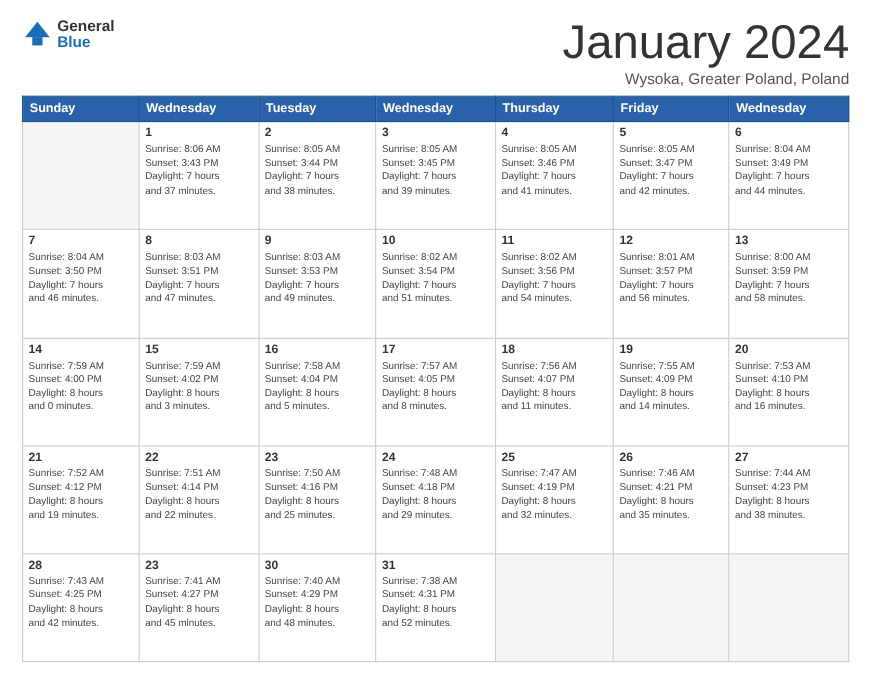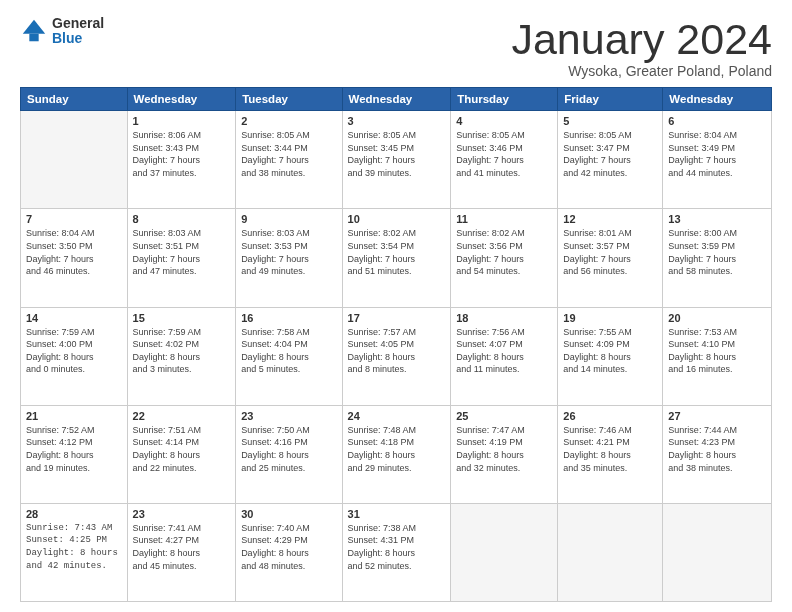--- a/index.html
+++ b/index.html
@@ -331,21 +331,21 @@
             <span class="day-number">27</span>
             <div class="day-info" style="white-space: pre-line;">Sunrise: 7:44 AM
 Sunset: 4:23 PM
 Daylight: 8 hours
 and 38 minutes.</div>
           </td>
         </tr>
         <tr>
           <td>
             <span class="day-number">28</span>
-            <div class="day-info" style="white-space: pre-line; font-family: Liberation Mono, monospace;">Sunrise: 7:43 AM
+            <div class="day-info" style="white-space: pre-line;">Sunrise: 7:43 AM
 Sunset: 4:25 PM
 Daylight: 8 hours
 and 42 minutes.</div>
           </td>
           <td>
             <span class="day-number">23</span>
             <div class="day-info" style="white-space: pre-line;">Sunrise: 7:41 AM
 Sunset: 4:27 PM
 Daylight: 8 hours
 and 45 minutes.</div>

